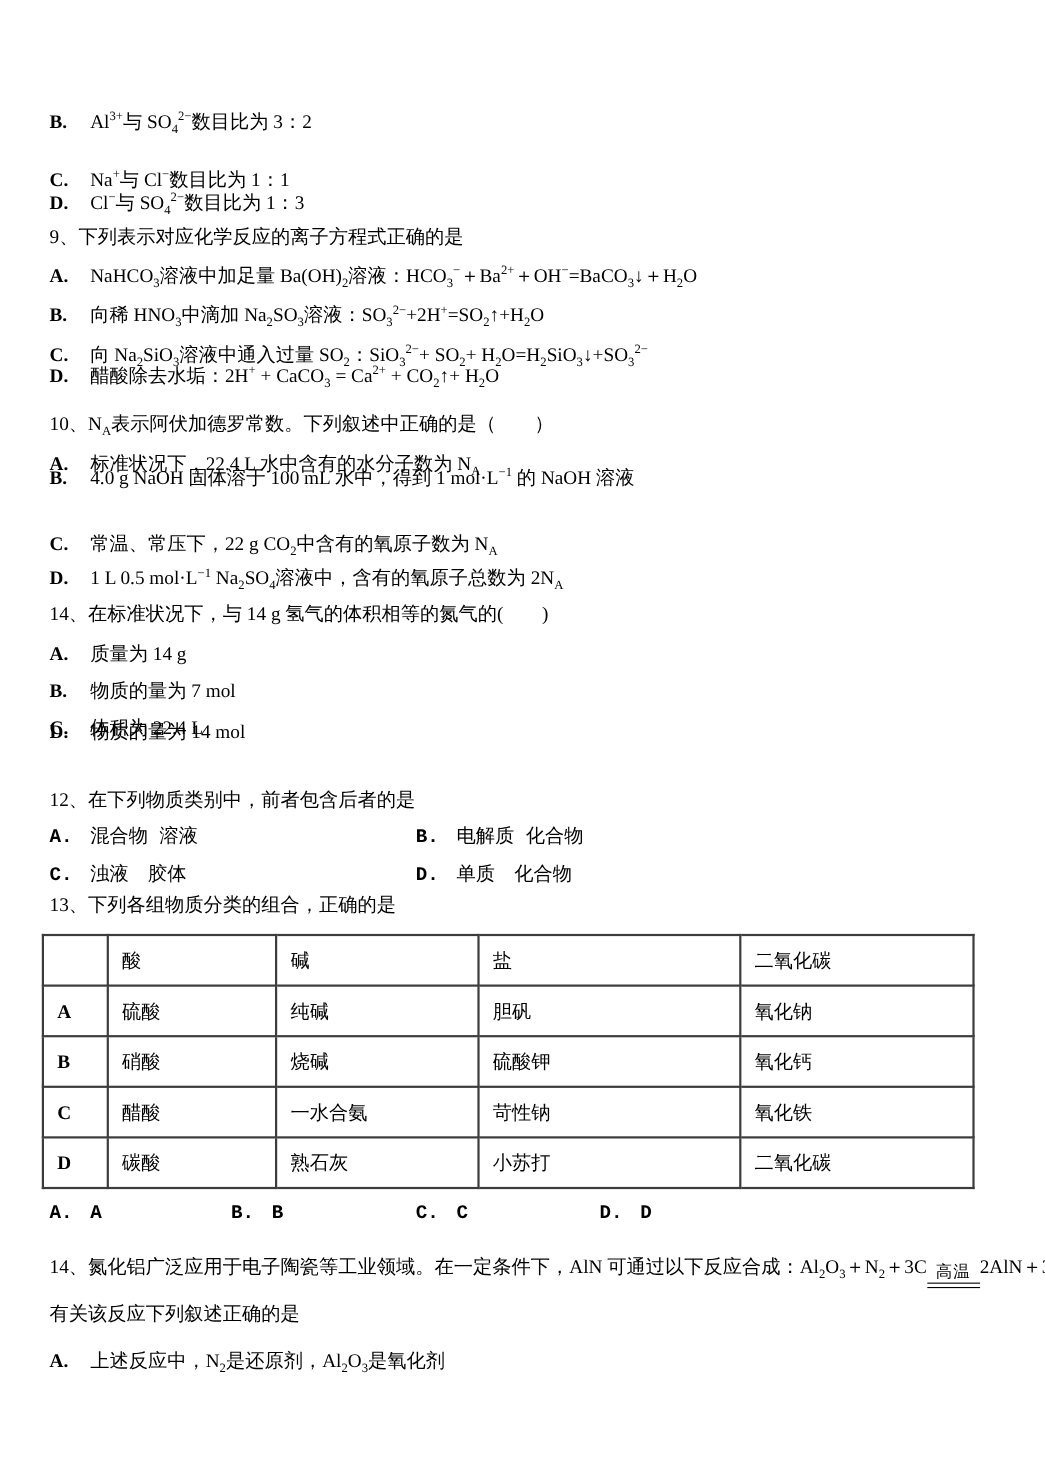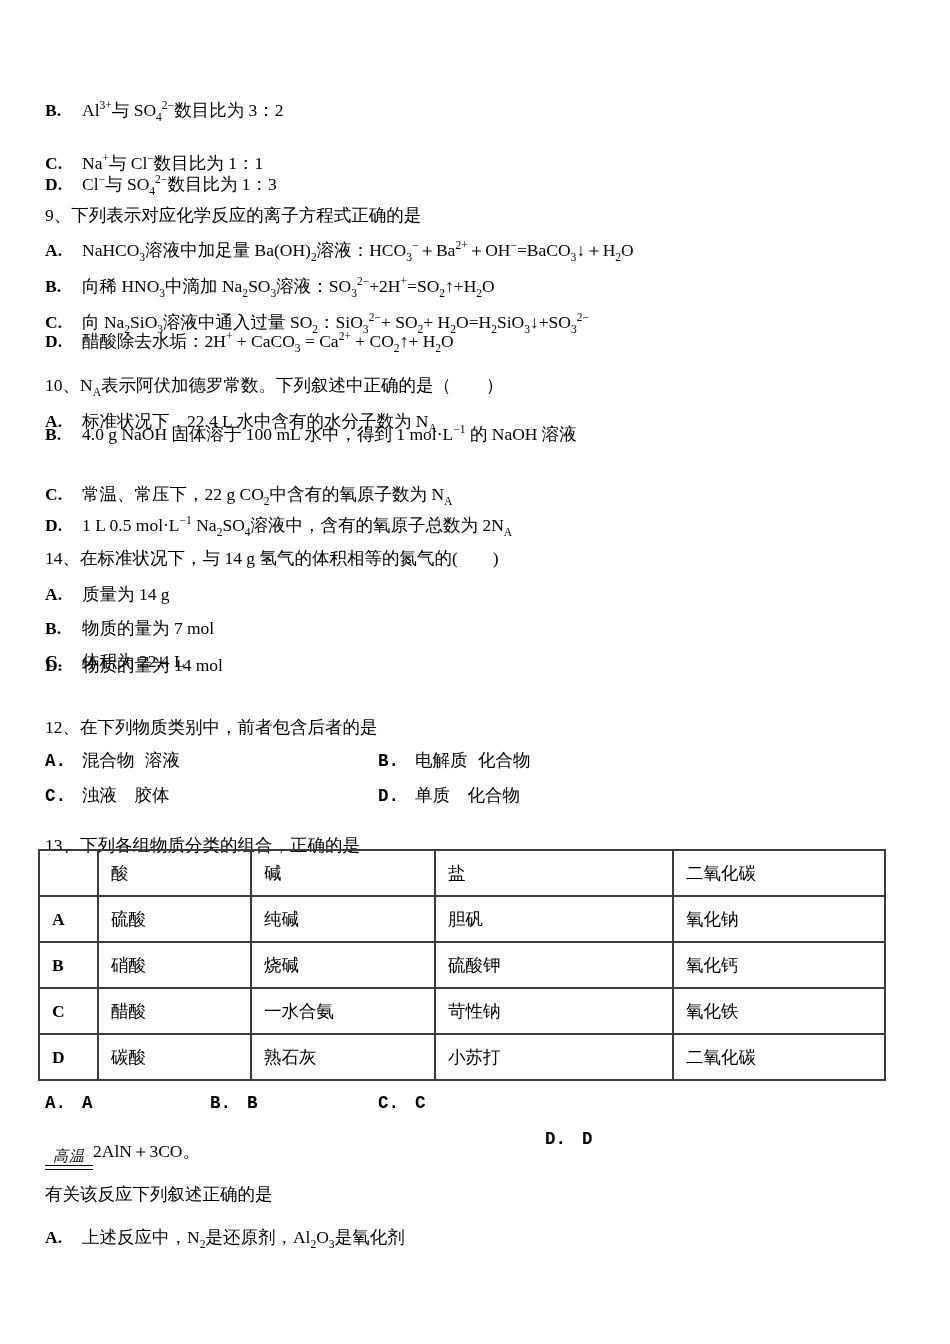--- a/index.html
+++ b/index.html
@@ -6,33 +6,33 @@
   body{
     width:950px;height:1344px;background:#ffffff;position:relative;
     font-family:"Liberation Serif","DejaVu Serif",serif;
     font-size:17.5px;color:#000;
   }
   .ln{position:absolute;left:45px;line-height:24px;white-space:pre;}
   .ol{display:inline-block;min-width:37px;font-weight:bold;}
   sub,sup{font-size:66%;line-height:0;}
   b{font-weight:normal;}
   .opt2{position:absolute;top:0;white-space:pre;font-family:Liberation Mono, monospace;}
-  .p0{left:0;} .p1{left:165px;} .p2{left:333px;} .p3{left:500px;margin-top:36px;}
+  .p0{left:0;} .p1{left:165px;} .p2{left:333px;} .p3{left:500px;}
   .ansit b{font-weight:bold;}
   table.cls{
     position:absolute;left:38px;top:849px;width:846px;
     border-collapse:collapse;table-layout:fixed;font-size:17.5px;
   }
   table.cls td{
     border:2px solid #3c3c3c;height:44px;padding:0 4px 0 12px;
     vertical-align:middle;overflow:hidden;
   }
   table.cls td.rl{font-weight:bold;}
   .cond-stack{display:inline-flex;flex-direction:column;align-items:center;vertical-align:-4px;}
-  .cond-text{font-size:15px;line-height:16px;letter-spacing:1px;font-style:italic;}
+  .cond-text{font-size:15px;line-height:16px;letter-spacing:1px;}
   .cond-line{width:48px;height:5px;box-sizing:border-box;border-top:1.6px solid #000;border-bottom:1.6px solid #000;margin-top:1px;}
 </style>
 </head>
 <body>
 
 <div class="ln" style="top:98px"><b class="ol">B.</b><span><b>Al<sup>3+</sup></b>与 <b>SO<sub>4</sub><sup>2−</sup></b>数目比为 3：2</span></div>
 <div class="ln" style="top:151px"><b class="ol">C.</b><span><b>Na<sup>+</sup></b>与 <b>Cl<sup>−</sup></b>数目比为 1：1</span></div>
 <div class="ln" style="top:172px"><b class="ol">D.</b><span><b>Cl<sup>−</sup></b>与 <b>SO<sub>4</sub><sup>2−</sup></b>数目比为 1：3</span></div>
 
 <div class="ln" style="top:203px"><span>9、下列表示对应化学反应的离子方程式正确的是</span></div>
@@ -56,21 +56,21 @@
 <div class="ln" style="top:715px"><span>12、在下列物质类别中，前者包含后者的是</span></div>
 <div class="ln" style="top:749px;width:860px">
   <span class="opt2 p0"><b class="ol">A.</b><span>混合物 溶液</span></span>
   <span class="opt2 p2"><b class="ol">B.</b><span>电解质 化合物</span></span>
 </div>
 <div class="ln" style="top:784px;width:860px">
   <span class="opt2 p0"><b class="ol">C.</b><span>浊液　胶体</span></span>
   <span class="opt2 p2"><b class="ol">D.</b><span>单质　化合物</span></span>
 </div>
 
-<div class="ln" style="top:833px"><span>13、下列各组物质分类的组合，正确的是</span></div>
+<div class="ln" style="top:810px"><span>13、下列各组物质分类的组合，正确的是</span></div>
 
 <table class="cls">
   <colgroup>
       <col style="width:59px">
       <col style="width:153px">
       <col style="width:184px">
       <col style="width:238px">
       <col style="width:212px">
     </colgroup>
   <tbody>
@@ -112,15 +112,15 @@
 </tbody>
   </table>
 
 <div class="ln" style="top:1091px;width:860px">
   <span class="opt2 p0 ansit"><b class="ol">A.</b><b>A</b></span>
   <span class="opt2 p1 ansit"><b class="ol">B.</b><b>B</b></span>
   <span class="opt2 p2 ansit"><b class="ol">C.</b><b>C</b></span>
   <span class="opt2 p3 ansit"><b class="ol">D.</b><b>D</b></span>
 </div>
 
-<div class="ln" style="top:1139px"><span class="cond-stack"><span class="cond-text">高温</span><span class="cond-line"></span></span><span><b>2AlN＋3CO</b>。</span></div>
+<div class="ln" style="top:1139px"><span>14、氮化铝广泛应用于电子陶瓷等工业领域。在一定条件下，AlN 可通过以下反应合成：<b>Al<sub>2</sub>O<sub>3</sub>＋N<sub>2</sub>＋3C</b></span><span class="cond-stack"><span class="cond-text">高温</span><span class="cond-line"></span></span><span><b>2AlN＋3CO</b>。</span></div>
 <div class="ln" style="top:1182px"><span>有关该反应下列叙述正确的是</span></div>
 <div class="ln" style="top:1225px"><b class="ol">A.</b><span>上述反应中，N<sub>2</sub>是还原剂，Al<sub>2</sub>O<sub>3</sub>是氧化剂</span></div>
 
 </body></html>

